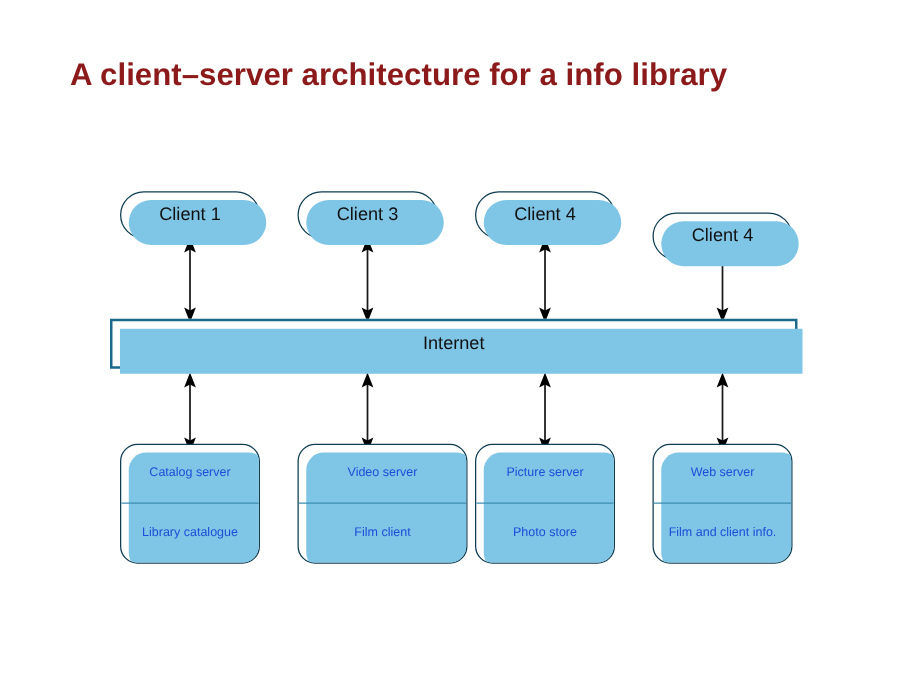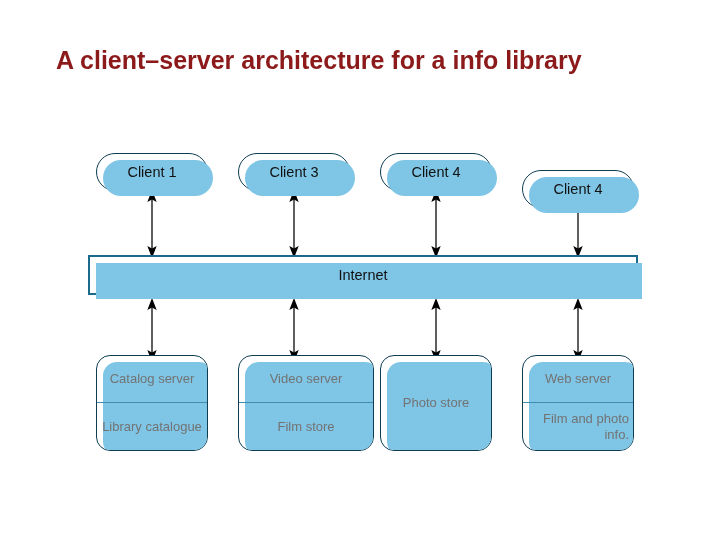--- a/index.html
+++ b/index.html
@@ -94,25 +94,25 @@
     display: flex;
     flex-direction: column;
     overflow: hidden;
   }
   .server .srv-top,
   .server .srv-bottom {
     flex: 1 1 50%;
     display: flex;
     align-items: center;
     justify-content: center;
-    text-align: right;
-    font-family: "Liberation Sans", sans-serif;
-    font-size: 13px;
+    text-align: center;
+    font-family: "Liberation Sans", sans-serif;
+    font-size: 10px;
     line-height: 1.2;
-    color: #737373;
+    color: #1d4ed8;
     padding: 0 4px;
     box-sizing: border-box;
   }
   .server .srv-top {
     border-bottom: 1.4px solid #3E8DB0;
   }
 
   
   .arrow-svg {
     position: absolute;
@@ -195,25 +195,26 @@
     <span class="label">Internet</span>
   </div>
 
   <div class="node server" style="left:96px; top:355px; width:112px; height:96px;">
     <div class="srv-top">Catalog server</div>
     <div class="srv-bottom">Library catalogue</div>
   </div>
 
   <div class="node server" style="left:238px; top:355px; width:136px; height:96px;">
     <div class="srv-top">Video server</div>
-    <div class="srv-bottom">Film store</div>
+    <div class="srv-bottom">Film client</div>
   </div>
 
   <div class="node server" style="left:380px; top:355px; width:112px; height:96px;">
+    <div class="srv-top">Picture server</div>
     <div class="srv-bottom">Photo store</div>
   </div>
 
   <div class="node server" style="left:522px; top:355px; width:112px; height:96px;">
     <div class="srv-top">Web server</div>
-    <div class="srv-bottom">Film and photo info.</div>
+    <div class="srv-bottom">Film and client info.</div>
   </div>
 
 </div>
 
 </body></html>

